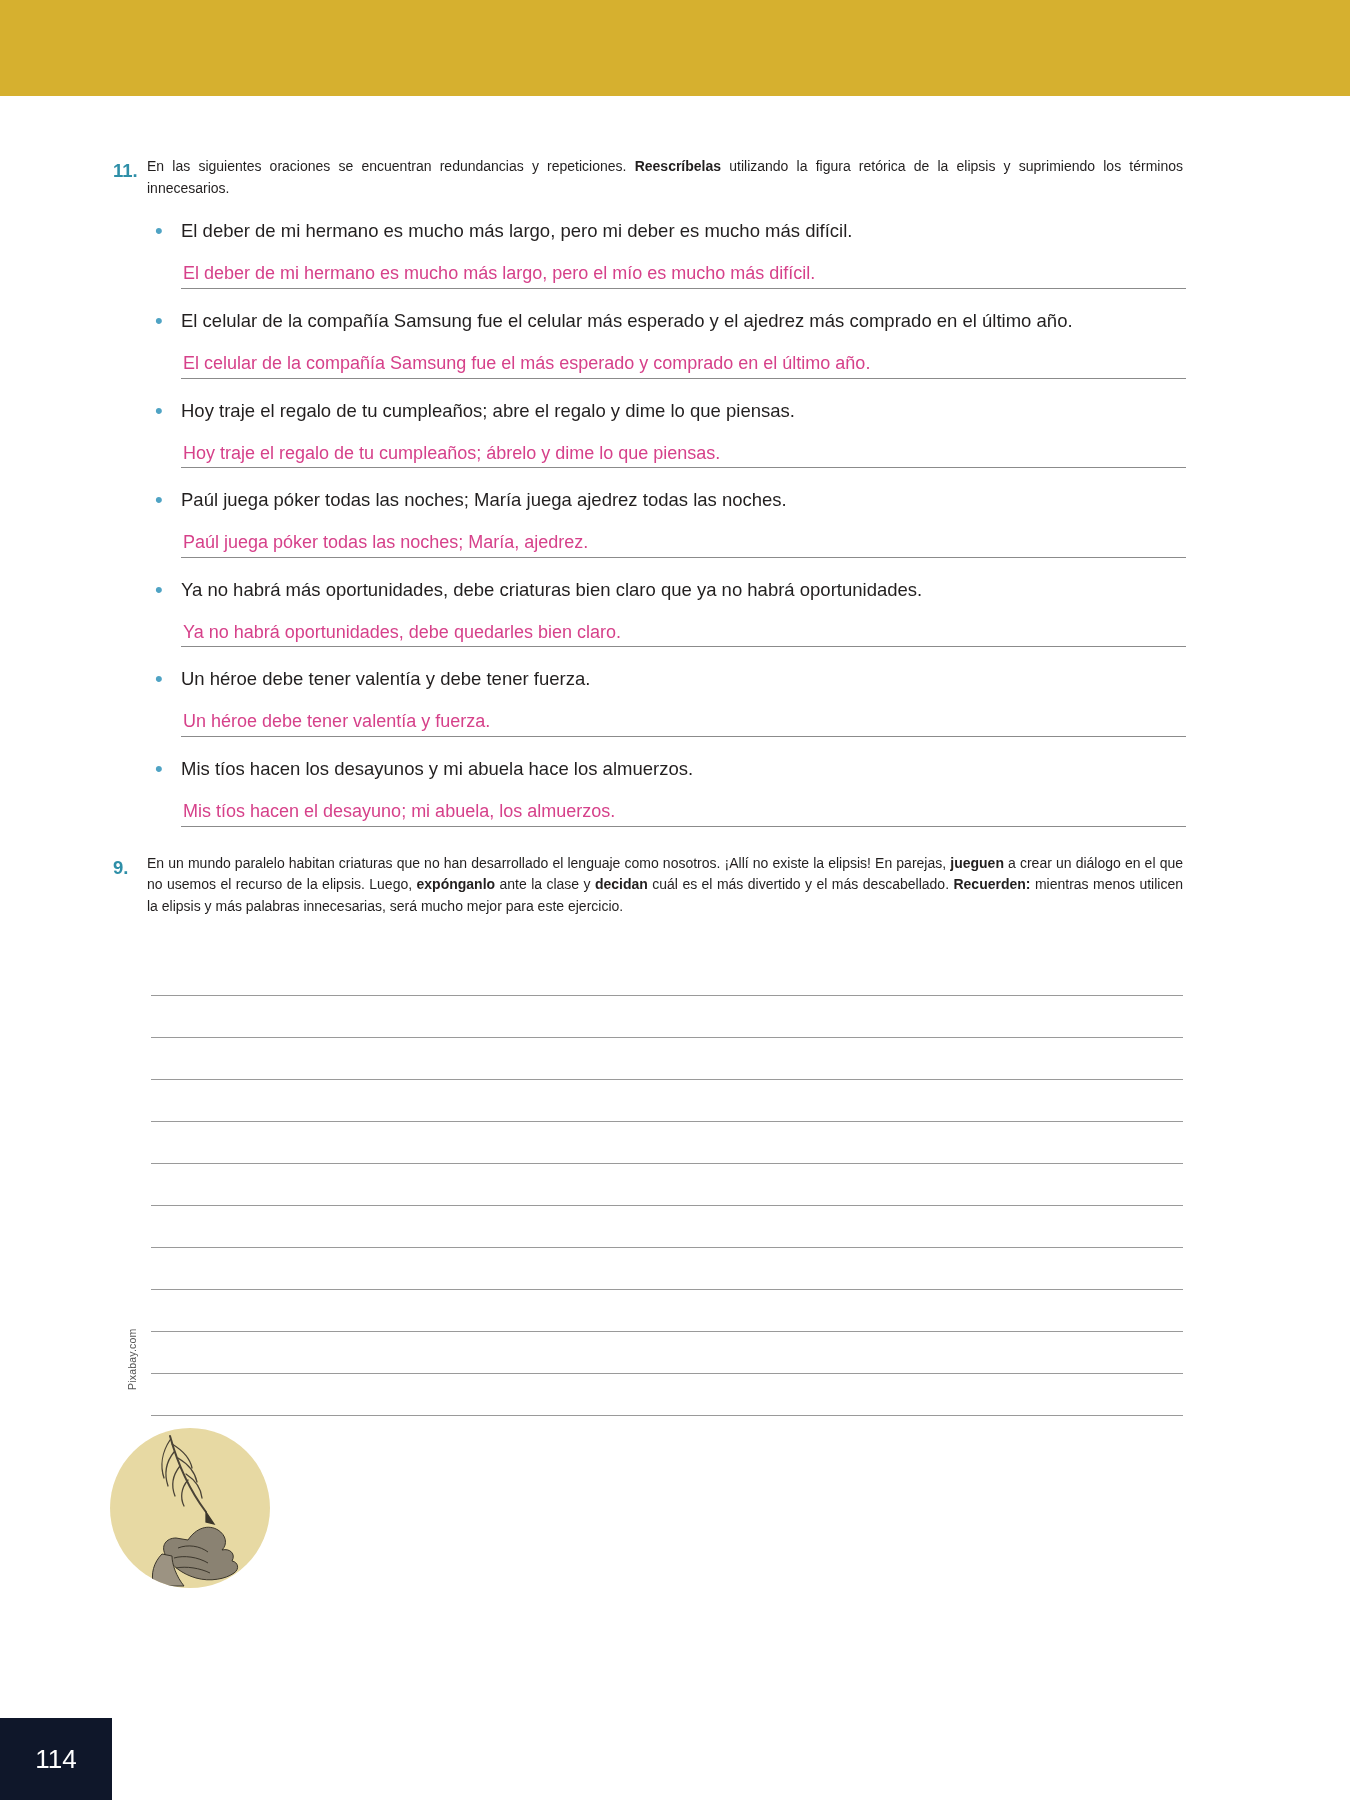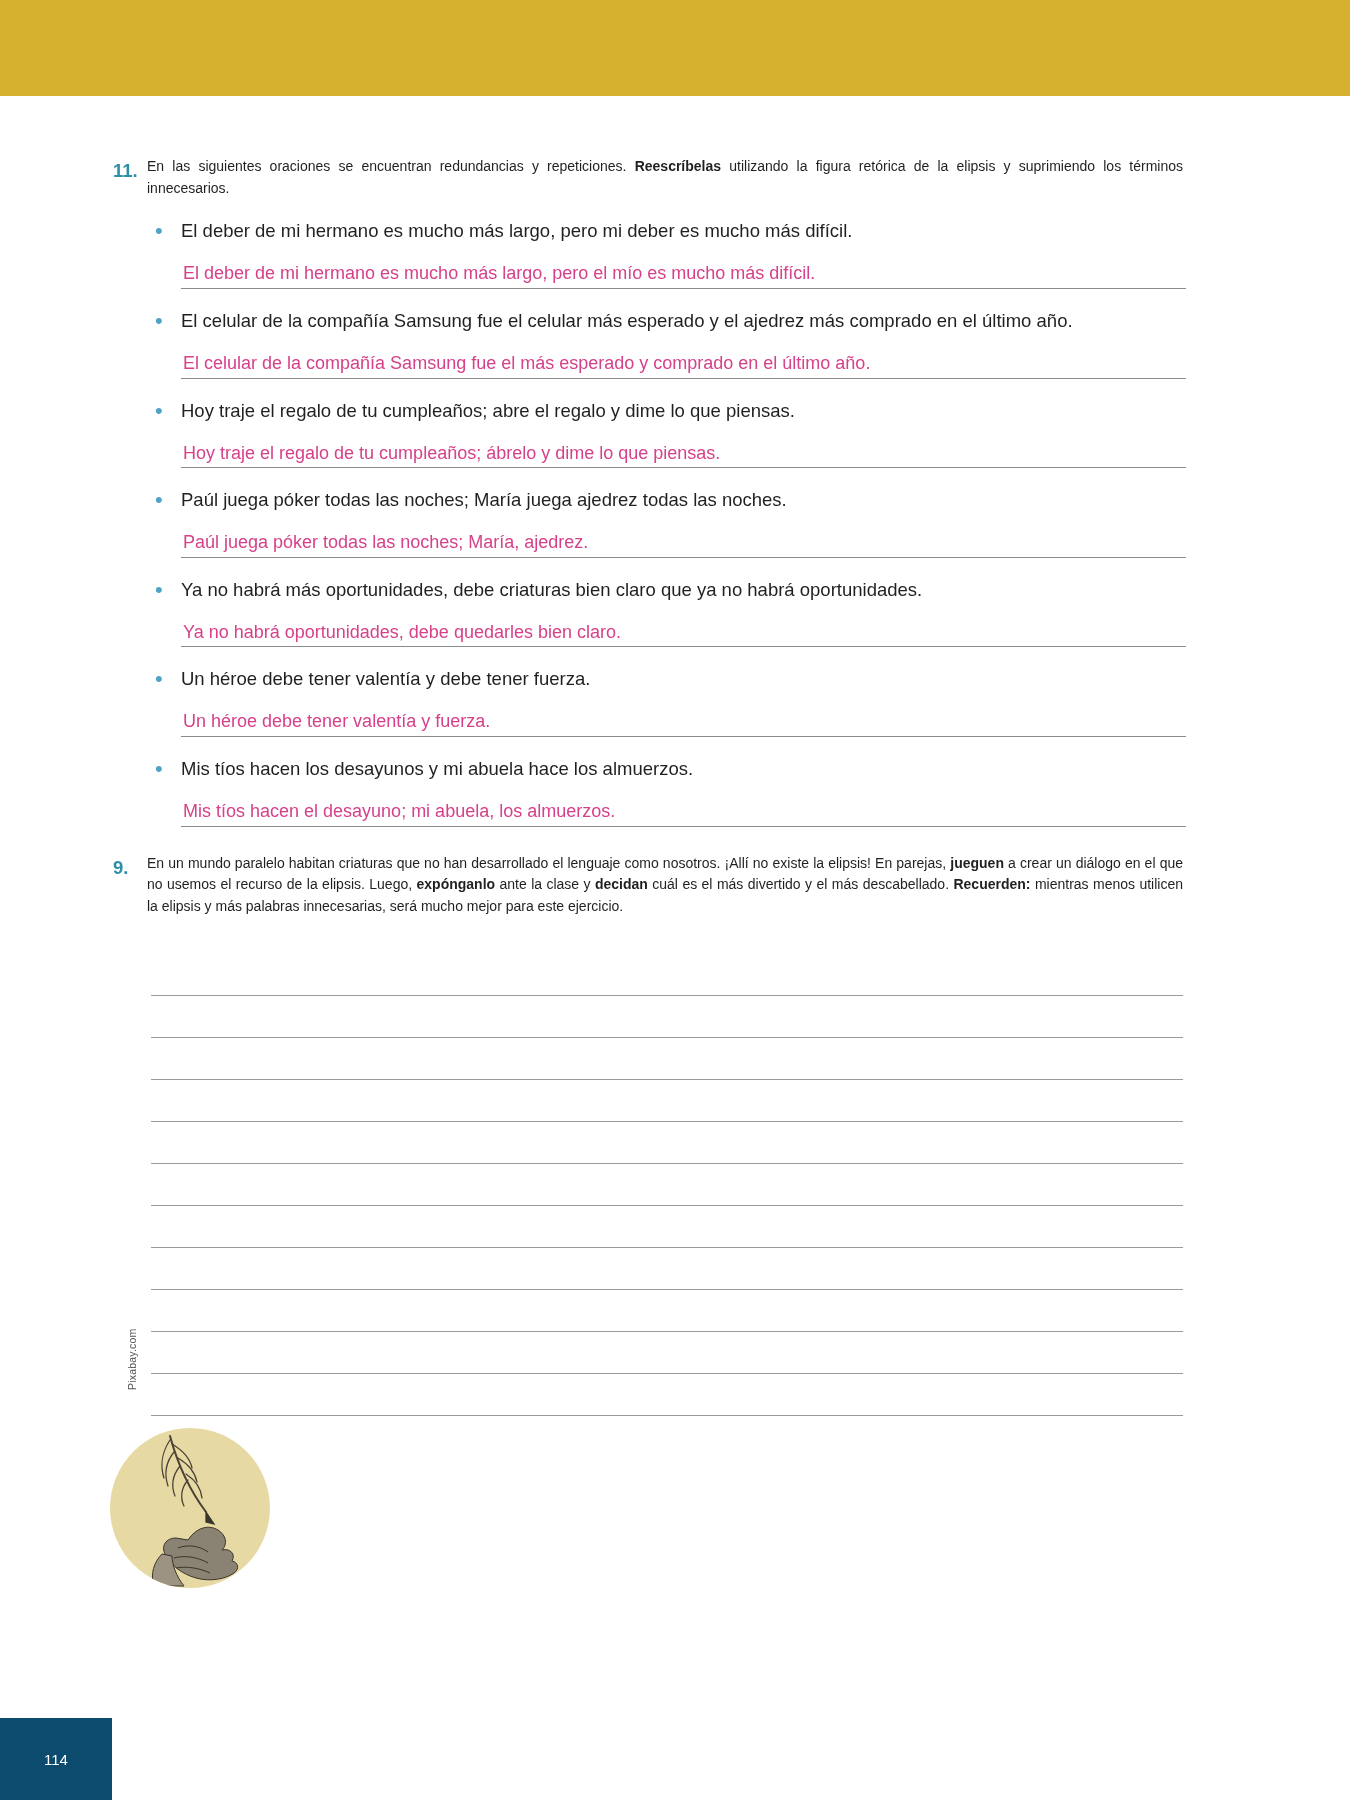--- a/index.html
+++ b/index.html
@@ -165,23 +165,23 @@
     top: 0;
   }
 
   
   .page-num-tab {
     position: absolute;
     left: 0;
     bottom: 0;
     width: 112px;
     height: 82px;
-    background: #0c4a6e;
+    background: #0f172a;
     color: #ffffff;
-    font-size: 15px;
+    font-size: 26px;
     display: flex;
     align-items: center;
     justify-content: center;
   }
 </style>
 </head>
 <body>
 
 <div class="top-band"></div>
 

